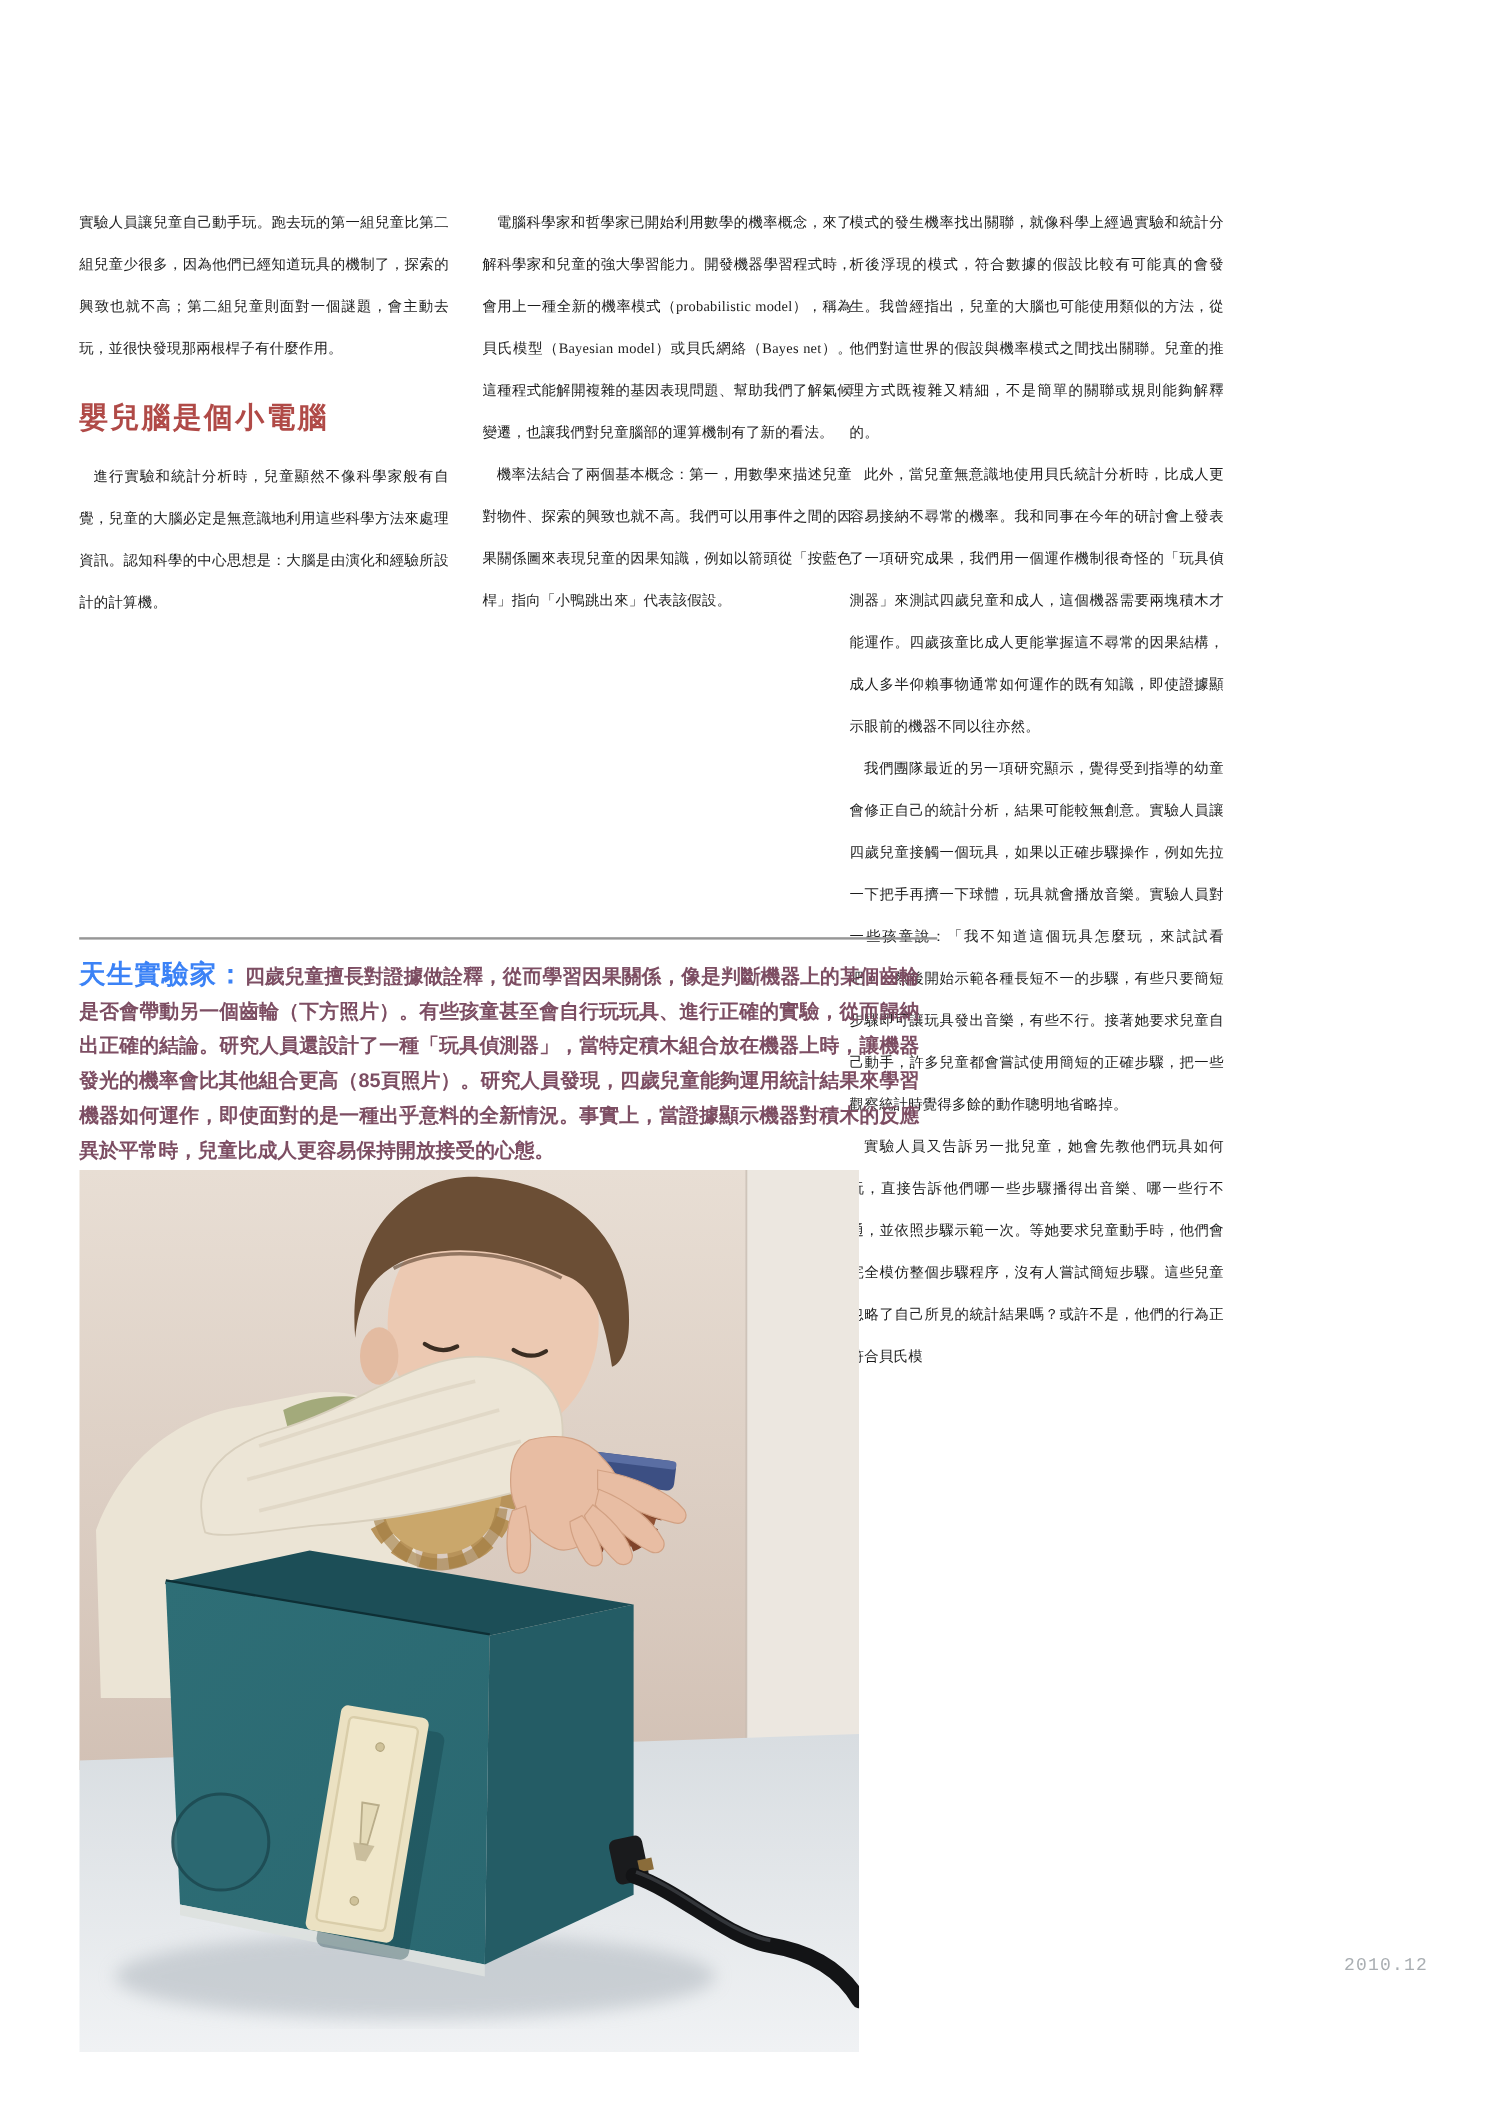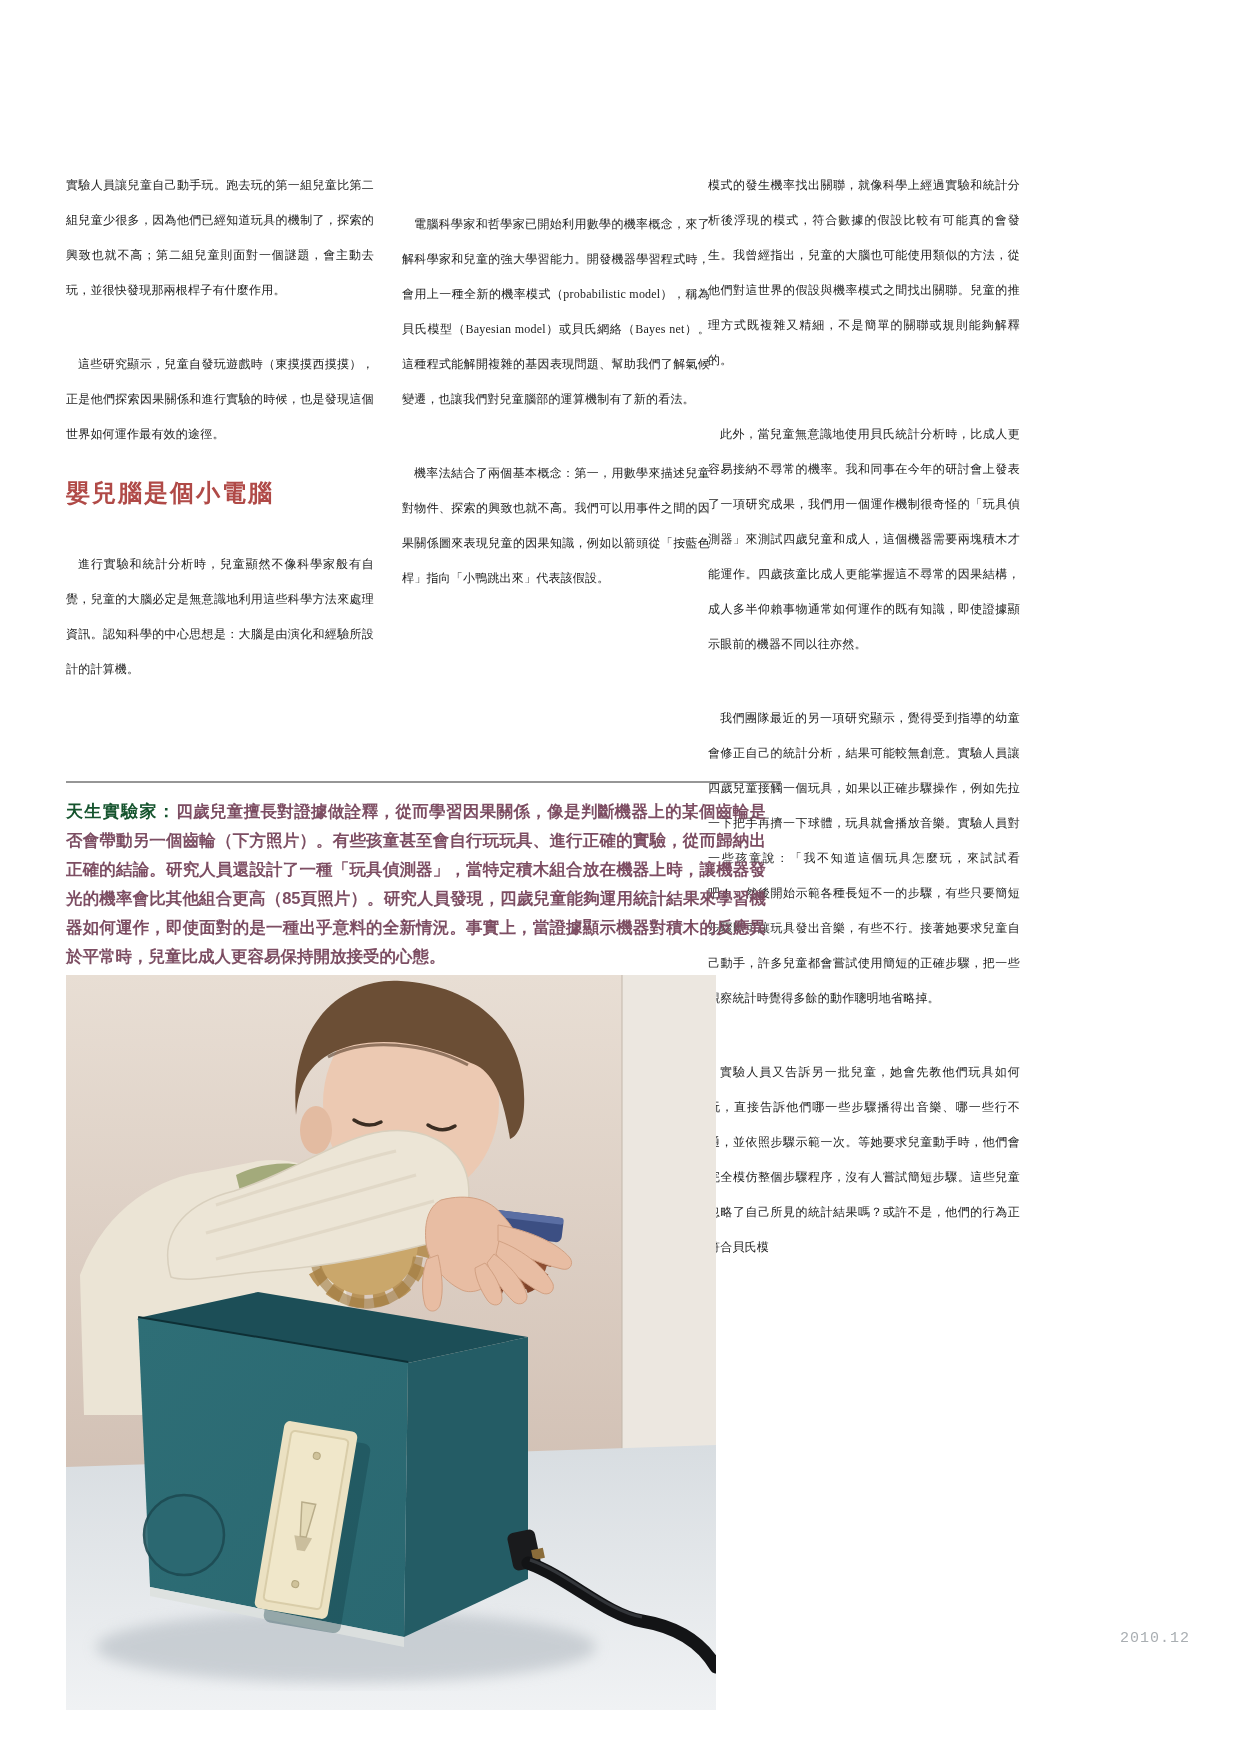--- a/index.html
+++ b/index.html
@@ -1,46 +1,45 @@
 <!DOCTYPE html>
 <html lang="zh-Hant"><head>
 <meta charset="utf-8">
 <style>
   html,body{margin:0;padding:0;background:#fff;}
   .page{position:relative;width:1241px;height:1755px;background:#ffffff;overflow:hidden;
         font-family:"Liberation Serif","DejaVu Serif",serif;}
   .col{position:absolute;top:168px;}
   .col p{margin:0;font-size:12px;line-height:35px;color:#1c1c1c;
          text-align:justify;text-justify:inter-ideograph;letter-spacing:0.2px;}
-  .col p.indent{text-indent:1em;margin-top:39px;}
+  .col p.indent{text-indent:1em;}
   #col1{left:66px;width:308px;}
   #col2{left:402px;width:308px;}
   #col3{left:708px;width:312px;}
   .section-heading{font-family:"Liberation Sans","DejaVu Sans",sans-serif;
          font-weight:bold;font-size:24px;line-height:30px;color:#b04a47;
          letter-spacing:2px;margin:26px 0 16px 0;}
   .caption-rule{position:absolute;left:66px;top:781px;width:715px;height:2px;background:#969696;}
   .caption{position:absolute;left:66px;top:797px;width:700px;
          font-family:"Liberation Sans","DejaVu Sans",sans-serif;font-weight:bold;
          font-size:16.5px;line-height:29px;color:#7d4e63;
          text-align:justify;text-justify:inter-ideograph;}
-  .caption .lead{color:#14532d;font-size:17px;letter-spacing:1px;}
+  .caption .lead{color:#3b82f6;font-size:22px;letter-spacing:1px;}
   .photo{position:absolute;left:66px;top:975px;width:650px;height:735px;overflow:hidden;}
   .footer-date{position:absolute;left:1080px;top:1630px;width:110px;text-align:right;
          font-family:Liberation Mono, monospace;font-size:15px;
          color:#a9aeb2;letter-spacing:1px;}
 </style>
 </head>
 <body>
 
 <div class="page">
 
   <div class="col" id="col1">
     <p>實驗人員讓兒童自己動手玩。跑去玩的第一組兒童比第二組兒童少很多，因為他們已經知道玩具的機制了，探索的興致也就不高；第二組兒童則面對一個謎題，會主動去玩，並很快發現那兩根桿子有什麼作用。</p>
-    <p class="indent">這些研究顯示，兒童自發玩遊戲時（東摸摸西摸摸），正是他們探索因果關係和進行實驗的時候，也是發現這個世界如何運作最有效的途徑。</p>
     <div class="section-heading">嬰兒腦是個小電腦</div>
     <p class="indent">進行實驗和統計分析時，兒童顯然不像科學家般有自覺，兒童的大腦必定是無意識地利用這些科學方法來處理資訊。認知科學的中心思想是：大腦是由演化和經驗所設計的計算機。</p>
   </div>
 
   <div class="col" id="col2">
     <p class="indent">電腦科學家和哲學家已開始利用數學的機率概念，來了解科學家和兒童的強大學習能力。開發機器學習程式時，會用上一種全新的機率模式（probabilistic model），稱為貝氏模型（Bayesian model）或貝氏網絡（Bayes net）。這種程式能解開複雜的基因表現問題、幫助我們了解氣候變遷，也讓我們對兒童腦部的運算機制有了新的看法。</p>
     <p class="indent">機率法結合了兩個基本概念：第一，用數學來描述兒童對物件、探索的興致也就不高。我們可以用事件之間的因果關係圖來表現兒童的因果知識，例如以箭頭從「按藍色桿」指向「小鴨跳出來」代表該假設。</p>
   </div>
 
   <div class="col" id="col3">

